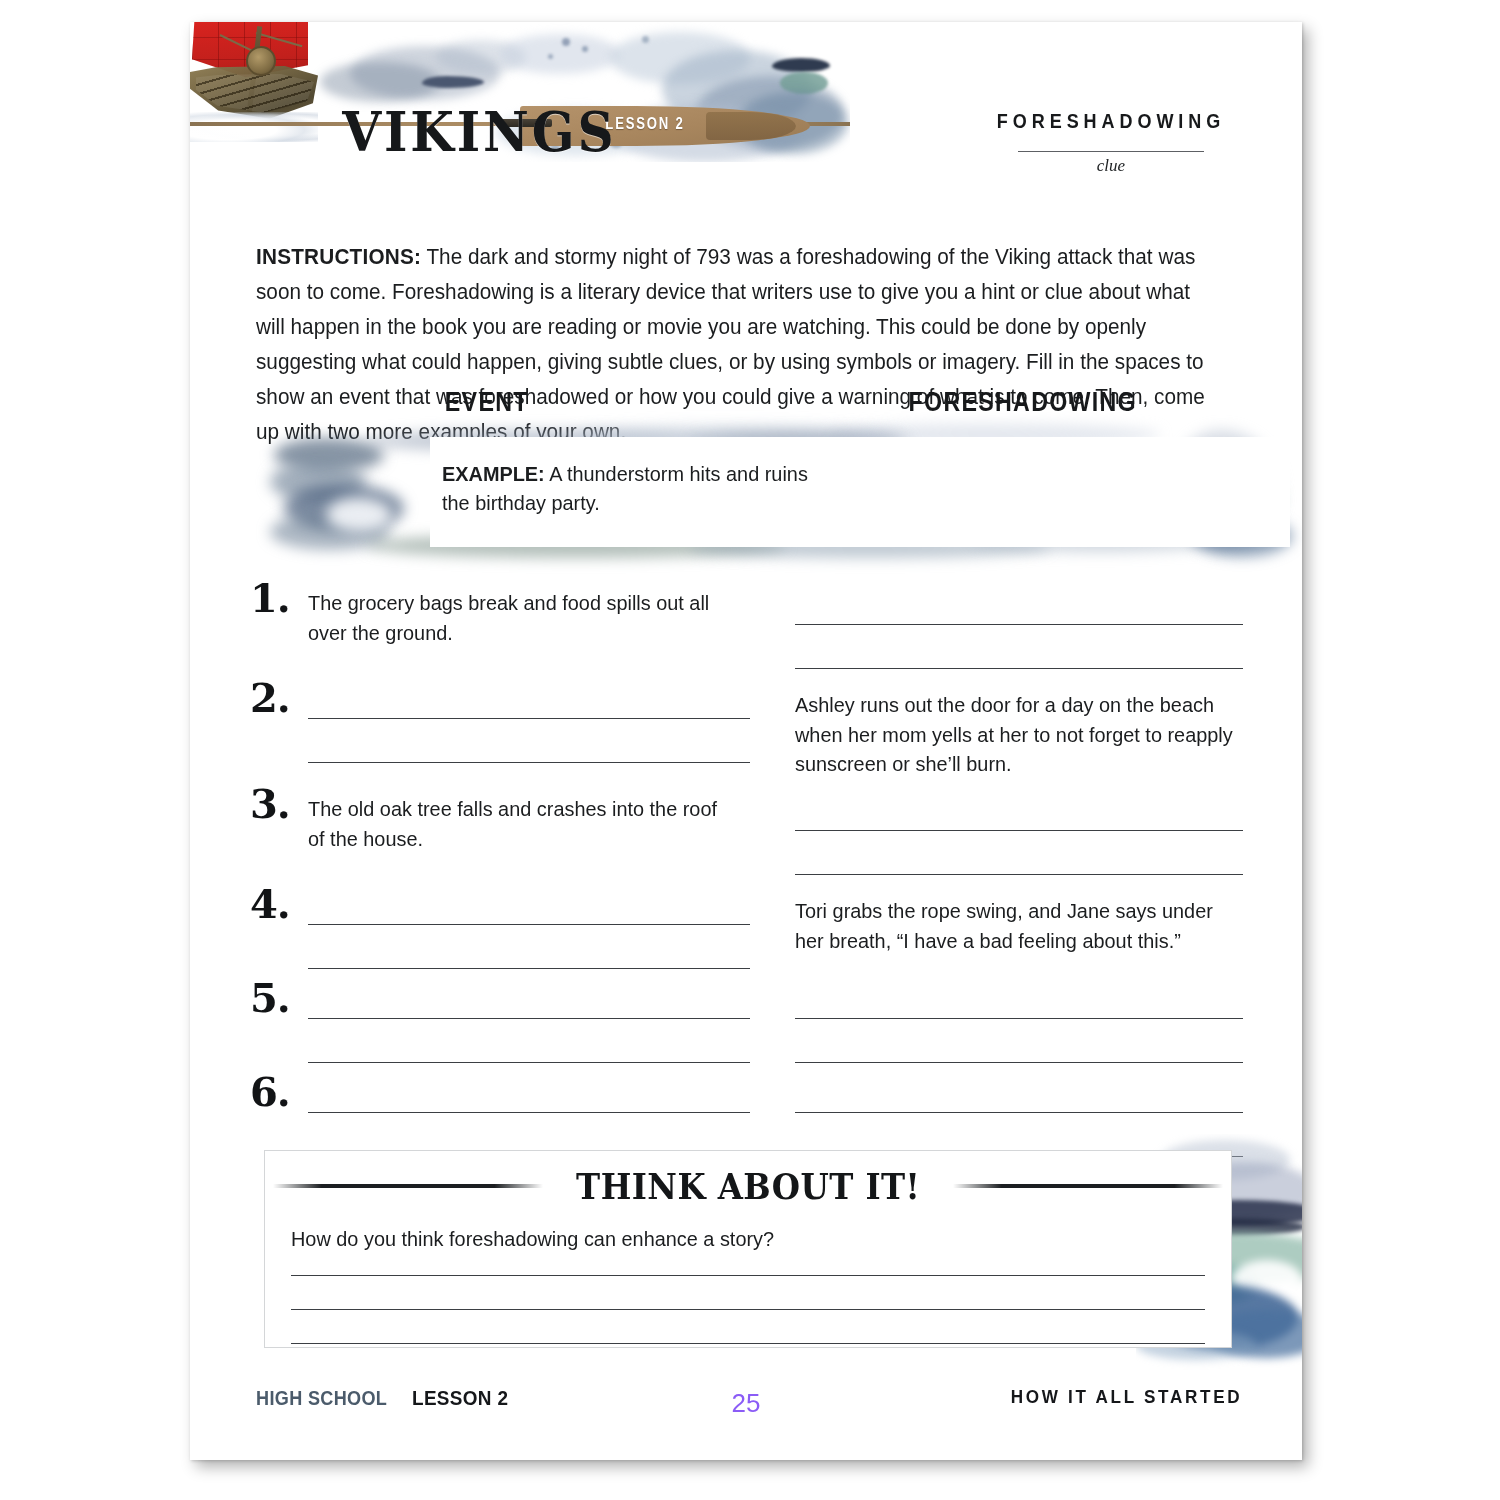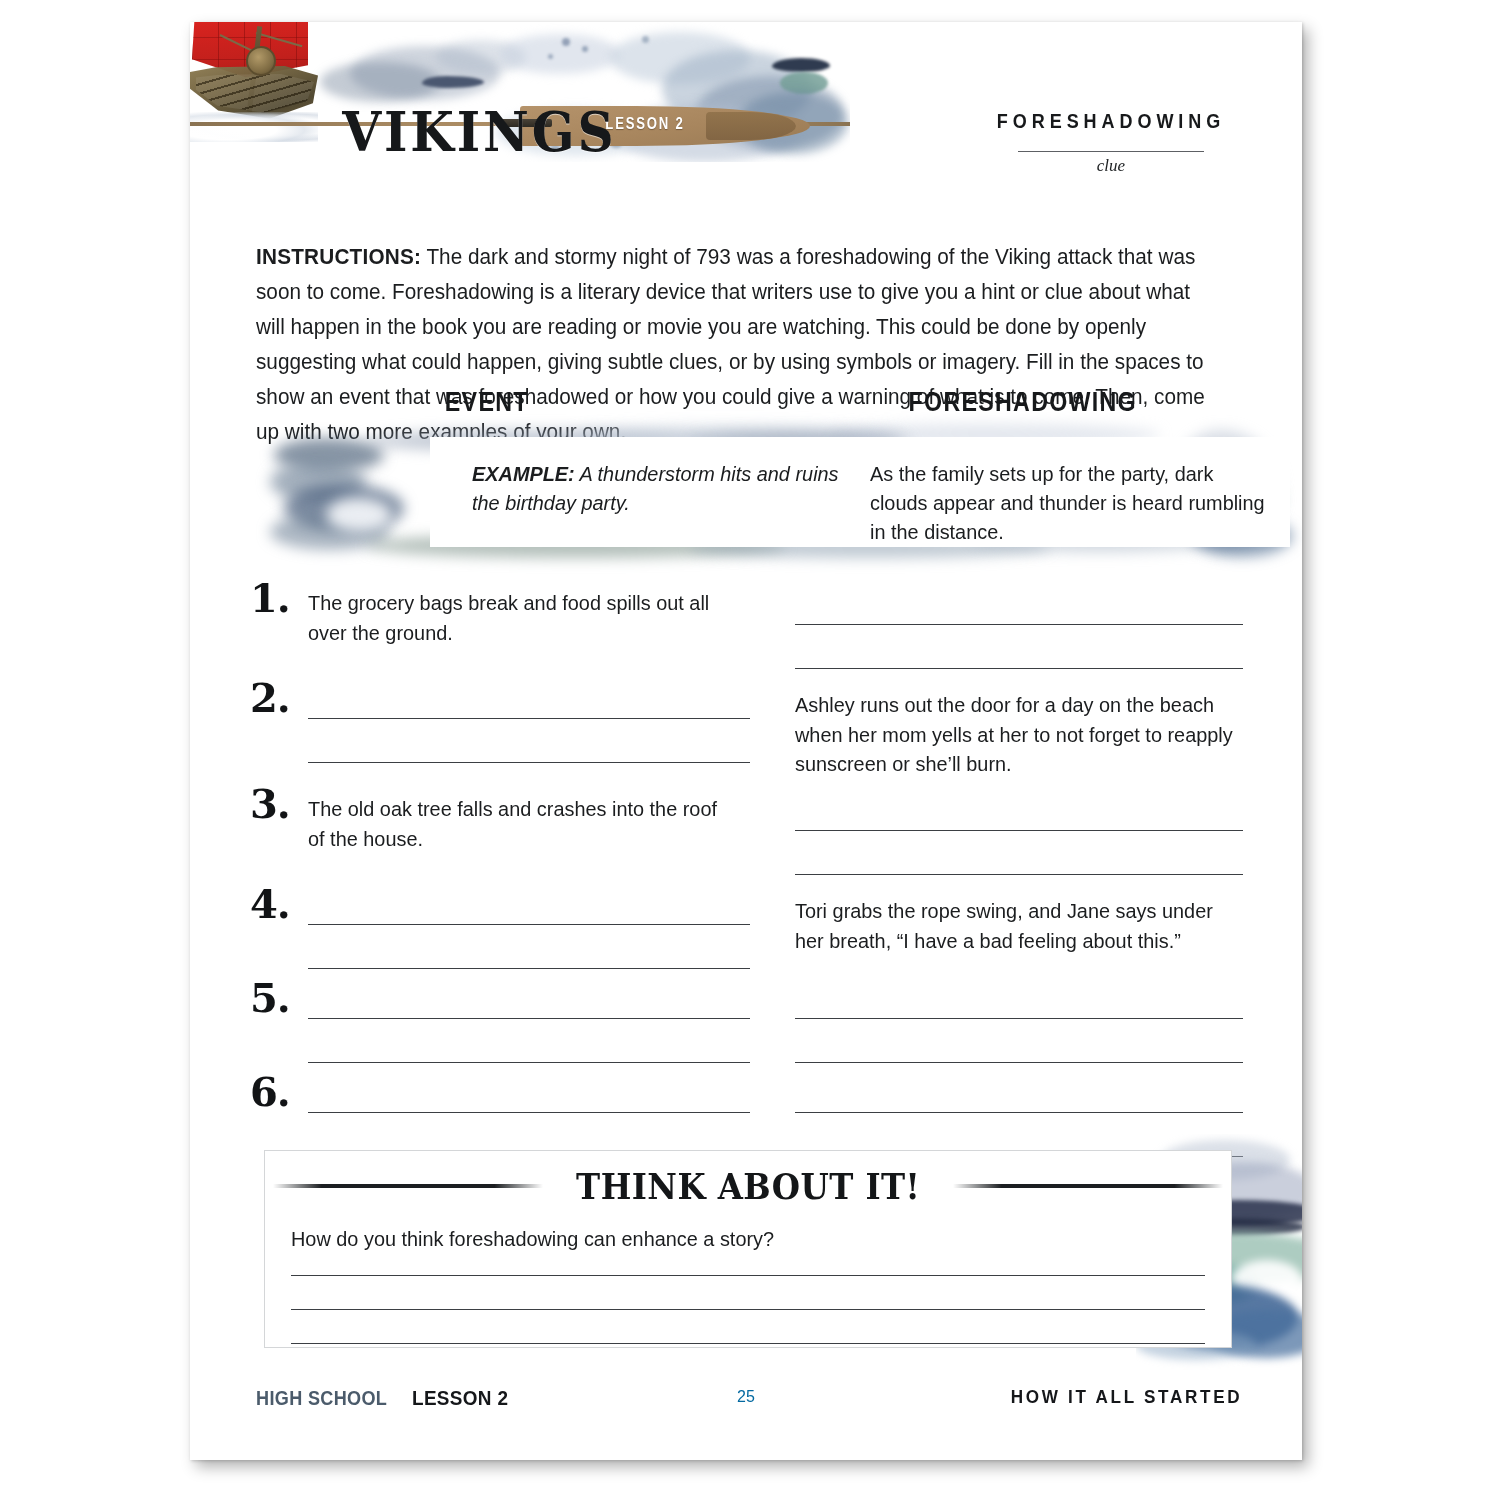--- a/index.html
+++ b/index.html
@@ -132,21 +132,21 @@
   #colEvent{left:248px;}
   #colFore{left:700px;}
 
   
   #exampleBand{position:absolute;left:80px;top:400px;width:990px;height:140px;}
   #exampleBand .paint{position:absolute;border-radius:46% 54% 50% 50%/50%;filter:blur(7px);}
   #exampleBox{
     position:absolute;left:160px;top:15px;width:860px;height:110px;
     background:#fff;box-shadow:0 0 0 0 rgba(0,0,0,0);
   }
-  #exampleBox .cellL{position:absolute;left:42px;top:22px;width:380px;font-style:italic;}
+  #exampleBox .cellL{position:absolute;left:12px;top:22px;width:380px;}
   #exampleBox .cellR{position:absolute;left:440px;top:22px;width:410px;}
   .exTxt{
     font-family:"Liberation Sans Narrow","Liberation Sans",sans-serif;
     font-size:20.5px;line-height:1.42;color:#1b1d1f;transform:scaleX(.97);
     transform-origin:left top;
   }
   .exTxt b{font-weight:700;}
 
   
   #rows{position:absolute;left:0;top:556px;width:1112px;}
@@ -197,21 +197,21 @@
   #btmArt .b{position:absolute;filter:blur(4px);}
 
   
   #footer{position:absolute;left:0;bottom:44px;width:1112px;height:30px;}
   #ftLeftWrap{position:absolute;left:66px;top:0;white-space:nowrap;}
   #ftSchool{color:#4b5b6b;display:inline-block;font-family:"Liberation Sans Narrow","Liberation Sans",sans-serif;
     font-size:21px;font-weight:700;letter-spacing:.4px;transform:scaleX(.86);transform-origin:left center;}
   #ftLesson{color:#15171a;display:inline-block;margin-left:3px;font-family:"Liberation Sans Narrow","Liberation Sans",sans-serif;
     font-size:21px;font-weight:700;letter-spacing:.4px;transform:scaleX(.9);transform-origin:left center;}
   #ftPage{position:absolute;left:0;top:2px;width:1112px;text-align:center;
-    font-family:"Liberation Sans Narrow","Liberation Sans",sans-serif;font-size:16px;color:#0369a1;}
+    font-family:"Liberation Sans Narrow","Liberation Sans",sans-serif;font-size:26px;color:#8b5cf6;}
   #ftRight{position:absolute;right:60px;top:0;color:#15171a;
     font-family:"Liberation Sans Narrow","Liberation Sans",sans-serif;
     font-size:19px;font-weight:700;letter-spacing:3px;transform:scaleX(.9);transform-origin:right center;}
 </style>
 </head>
 <body>
 
 <div id="page">
 
   <div id="banner">
@@ -292,23 +292,20 @@
     <div class="paint" style="left:928px;top:30px;width:74px;height:34px;background:rgba(60,74,98,.62);"></div>
     <div class="paint" style="left:930px;top:56px;width:82px;height:44px;background:rgba(142,178,168,.60);"></div>
     <div class="paint" style="left:922px;top:94px;width:100px;height:40px;background:rgba(66,98,136,.62);"></div>
 
     <div id="exampleBox">
       <div class="cellL">
         <div class="exTxt">
           <b>EXAMPLE:</b><span> A thunderstorm hits and ruins the birthday party.</span>
         </div>
       </div>
-      <div class="cellR">
-        <div class="exTxt">As the family sets up for the party, dark clouds appear and thunder is heard rumbling in the distance.</div>
-      </div>
     </div>
   </div>
 
   <div id="rows">
 
     <div class="row">
       <div class="num" style="top:0px;">1.</div>
       <div class="cell cellLeft" style="top:10px;">The grocery bags break and food spills out all over the ground.</div>
       <div class="rule ruleR" style="top:46px;"></div>
       <div class="rule ruleR" style="top:90px;"></div>

